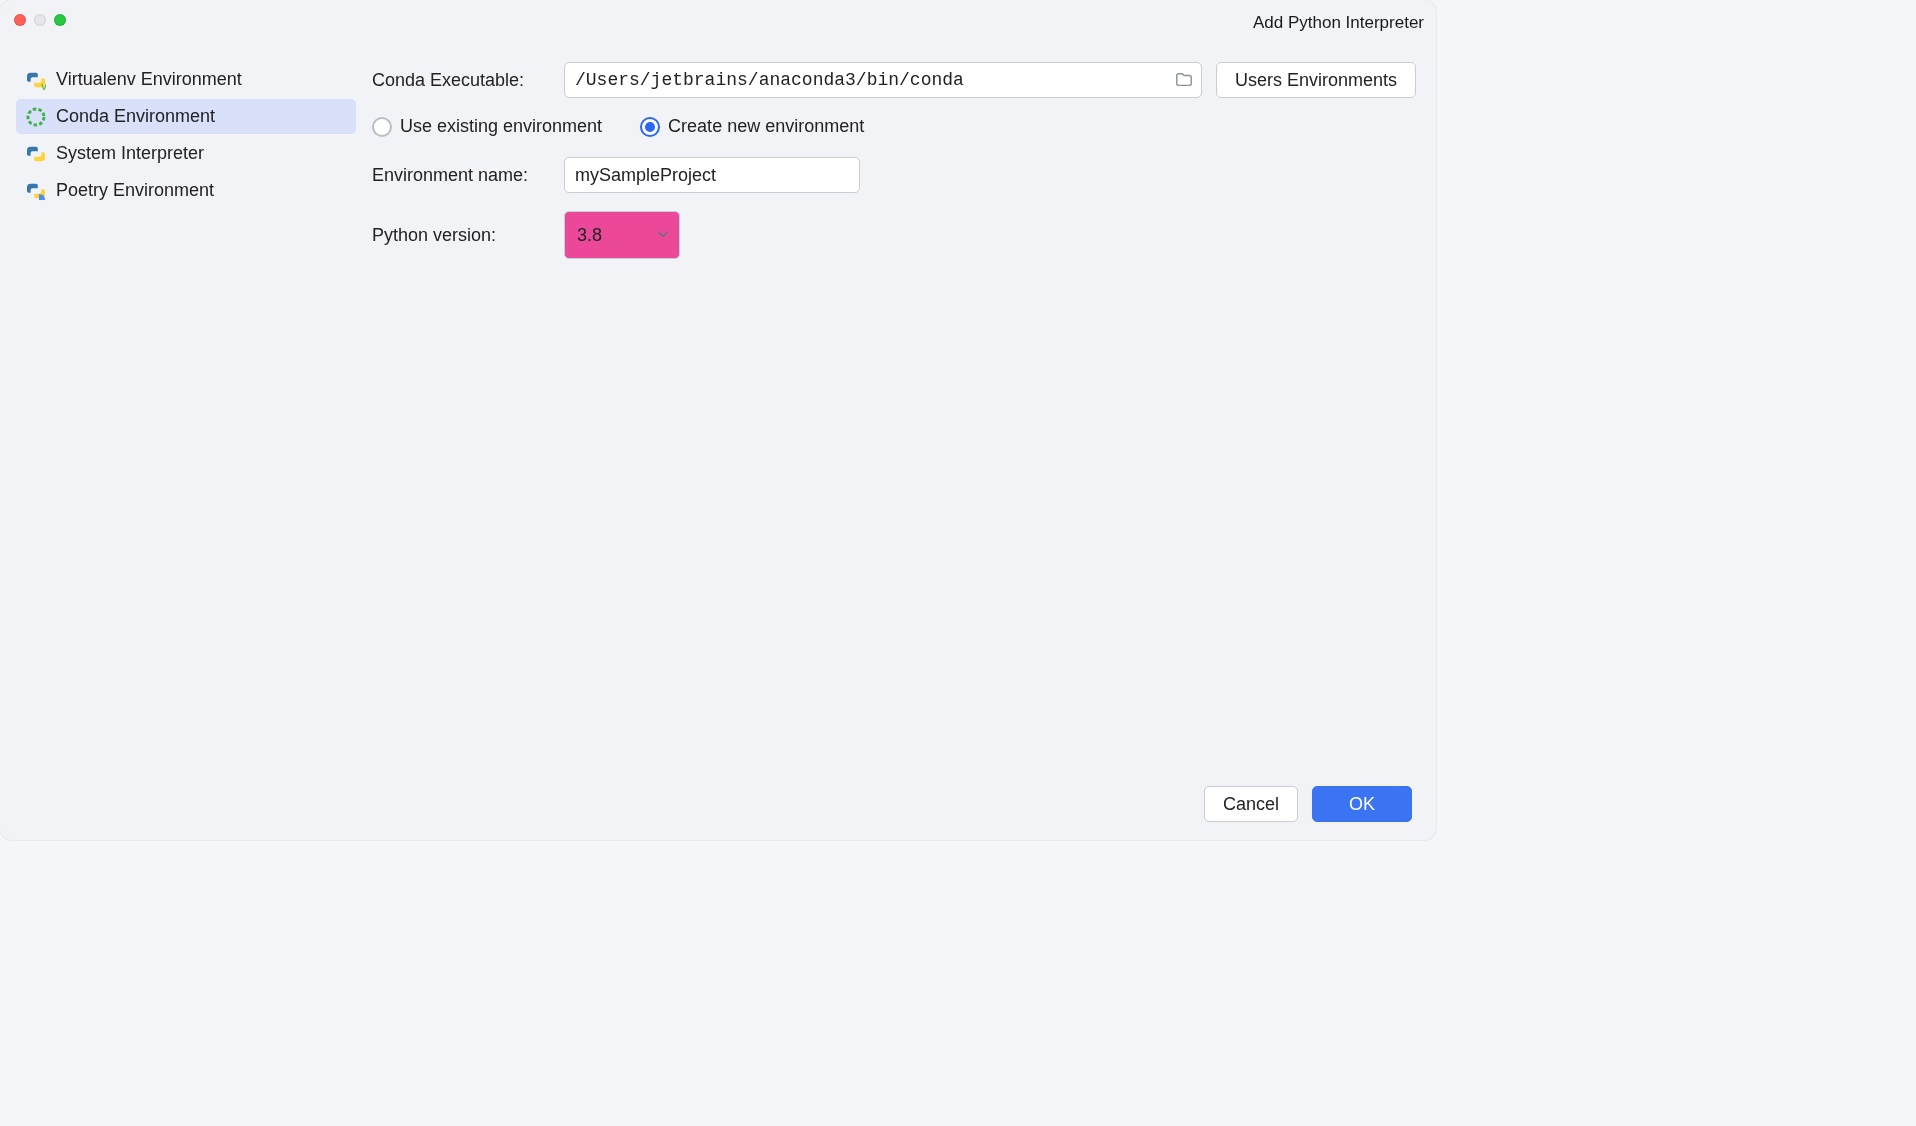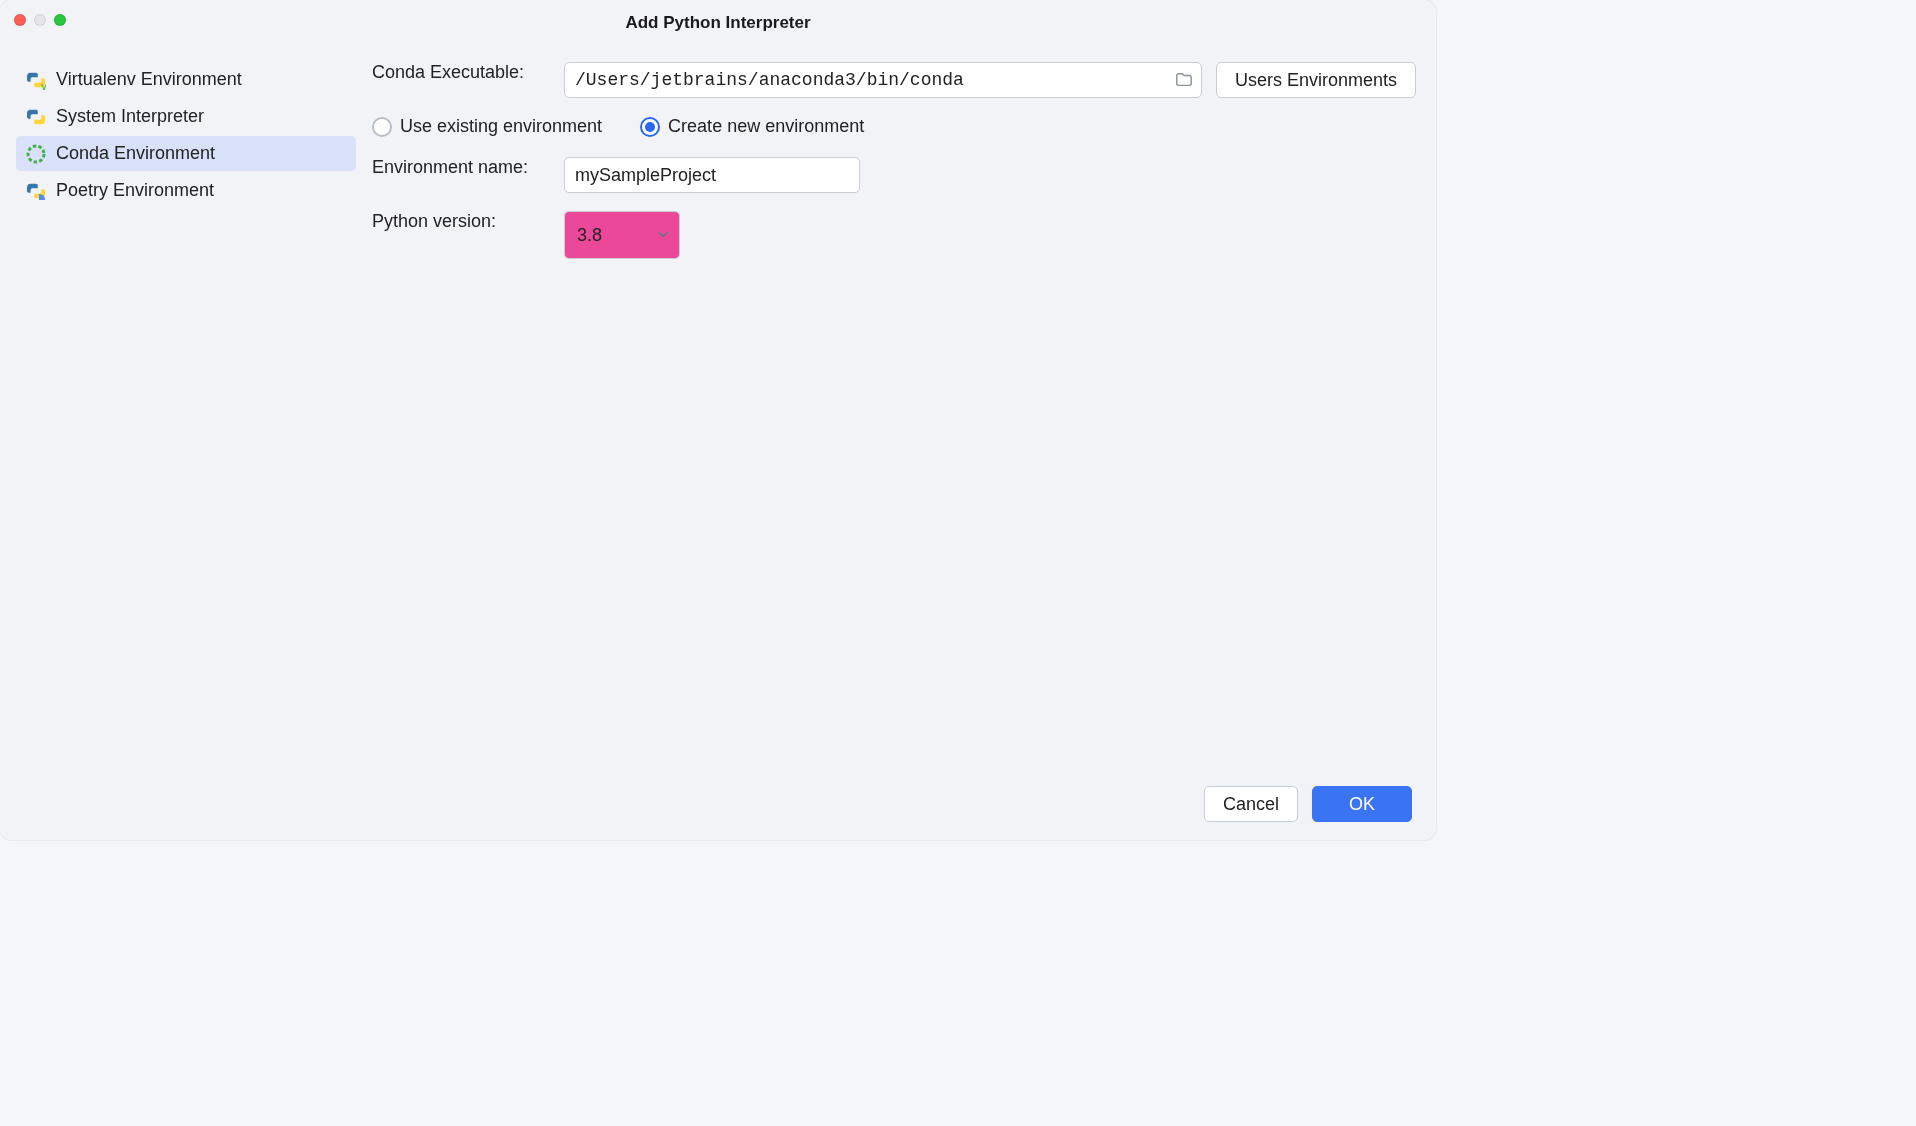--- a/index.html
+++ b/index.html
@@ -40,23 +40,23 @@
 .traffic-light {
   width: 12px;
   height: 12px;
   border-radius: 50%;
 }
 .tl-close { background: #ff5f57; border: 0.5px solid rgba(0,0,0,0.12); }
 .tl-min { background: #e6e6e6; border: 0.5px solid rgba(0,0,0,0.08); }
 .tl-max { background: #28c840; border: 0.5px solid rgba(0,0,0,0.12); }
 .title {
   width: 100%;
-  text-align: center;
+  text-align: right;
   font-size: 17px;
-  font-weight: 700;
+  font-weight: 400;
   color: #1a1a1a;
   padding-top: 8px;
 }
 .content {
   flex: 1;
   display: flex;
   padding: 24px 20px 0 16px;
 }
 .sidebar {
   width: 340px;
@@ -85,20 +85,21 @@
   align-items: center;
   justify-content: center;
   flex-shrink: 0;
 }
 .main-panel {
   flex: 1;
   padding-left: 16px;
 }
 .form-row {
   display: flex;
+  align-items: center;
   gap: 14px;
   margin-bottom: 18px;
 }
 .form-label {
   font-size: 18px;
   color: #222;
   min-width: 178px;
 }
 .text-input {
   height: 36px;
@@ -232,37 +233,37 @@
         <span class="sidebar-icon">
           <svg width="20" height="20" viewBox="0 0 20 20">
             <path d="M6 2h4a2 2 0 0 1 2 2v3H6a2 2 0 0 0-2 2v3H2a2 2 0 0 1-2-2V6a4 4 0 0 1 4-4z" fill="#3776ab" transform="translate(1,1) scale(0.9)"></path>
             <path d="M14 18h-4a2 2 0 0 1-2-2v-3h6a2 2 0 0 0 2-2V8h2a2 2 0 0 1 2 2v4a4 4 0 0 1-4 4z" fill="#ffd43b" transform="translate(1,1) scale(0.9)"></path>
             <text x="15" y="20" font-size="9" font-weight="bold" fill="#5fb548">V</text>
           </svg>
         </span>
         <span>Virtualenv Environment</span>
       </div>
 
+      <div class="sidebar-item selected">
+        <span class="sidebar-icon">
+          <svg width="20" height="20" viewBox="0 0 20 20">
+            <circle cx="10" cy="10" r="8" fill="none" stroke="#43b049" stroke-width="3" stroke-dasharray="3.5 2.2"></circle>
+          </svg>
+        </span>
+        <span>Conda Environment</span>
+      </div>
+
       <div class="sidebar-item">
         <span class="sidebar-icon">
           <svg width="20" height="20" viewBox="0 0 20 20">
             <path d="M6 2h4a2 2 0 0 1 2 2v3H6a2 2 0 0 0-2 2v3H2a2 2 0 0 1-2-2V6a4 4 0 0 1 4-4z" fill="#3776ab" transform="translate(1,1) scale(0.9)"></path>
             <path d="M14 18h-4a2 2 0 0 1-2-2v-3h6a2 2 0 0 0 2-2V8h2a2 2 0 0 1 2 2v4a4 4 0 0 1-4 4z" fill="#ffd43b" transform="translate(1,1) scale(0.9)"></path>
           </svg>
         </span>
         <span>System Interpreter</span>
-      </div>
-
-      <div class="sidebar-item selected">
-        <span class="sidebar-icon">
-          <svg width="20" height="20" viewBox="0 0 20 20">
-            <circle cx="10" cy="10" r="8" fill="none" stroke="#43b049" stroke-width="3" stroke-dasharray="3.5 2.2"></circle>
-          </svg>
-        </span>
-        <span>Conda Environment</span>
       </div>
 
 
       <div class="sidebar-item">
         <span class="sidebar-icon">
           <svg width="20" height="20" viewBox="0 0 20 20">
             <path d="M6 2h4a2 2 0 0 1 2 2v3H6a2 2 0 0 0-2 2v3H2a2 2 0 0 1-2-2V6a4 4 0 0 1 4-4z" fill="#3776ab" transform="translate(1,1) scale(0.9)"></path>
             <path d="M14 18h-4a2 2 0 0 1-2-2v-3h6a2 2 0 0 0 2-2V8h2a2 2 0 0 1 2 2v4a4 4 0 0 1-4 4z" fill="#ffd43b" transform="translate(1,1) scale(0.9)"></path>
             <path d="M12 14 Q18 14 18 20 L12 20 Z" fill="#4e8ef4" transform="translate(1,-1)"></path>
           </svg>

